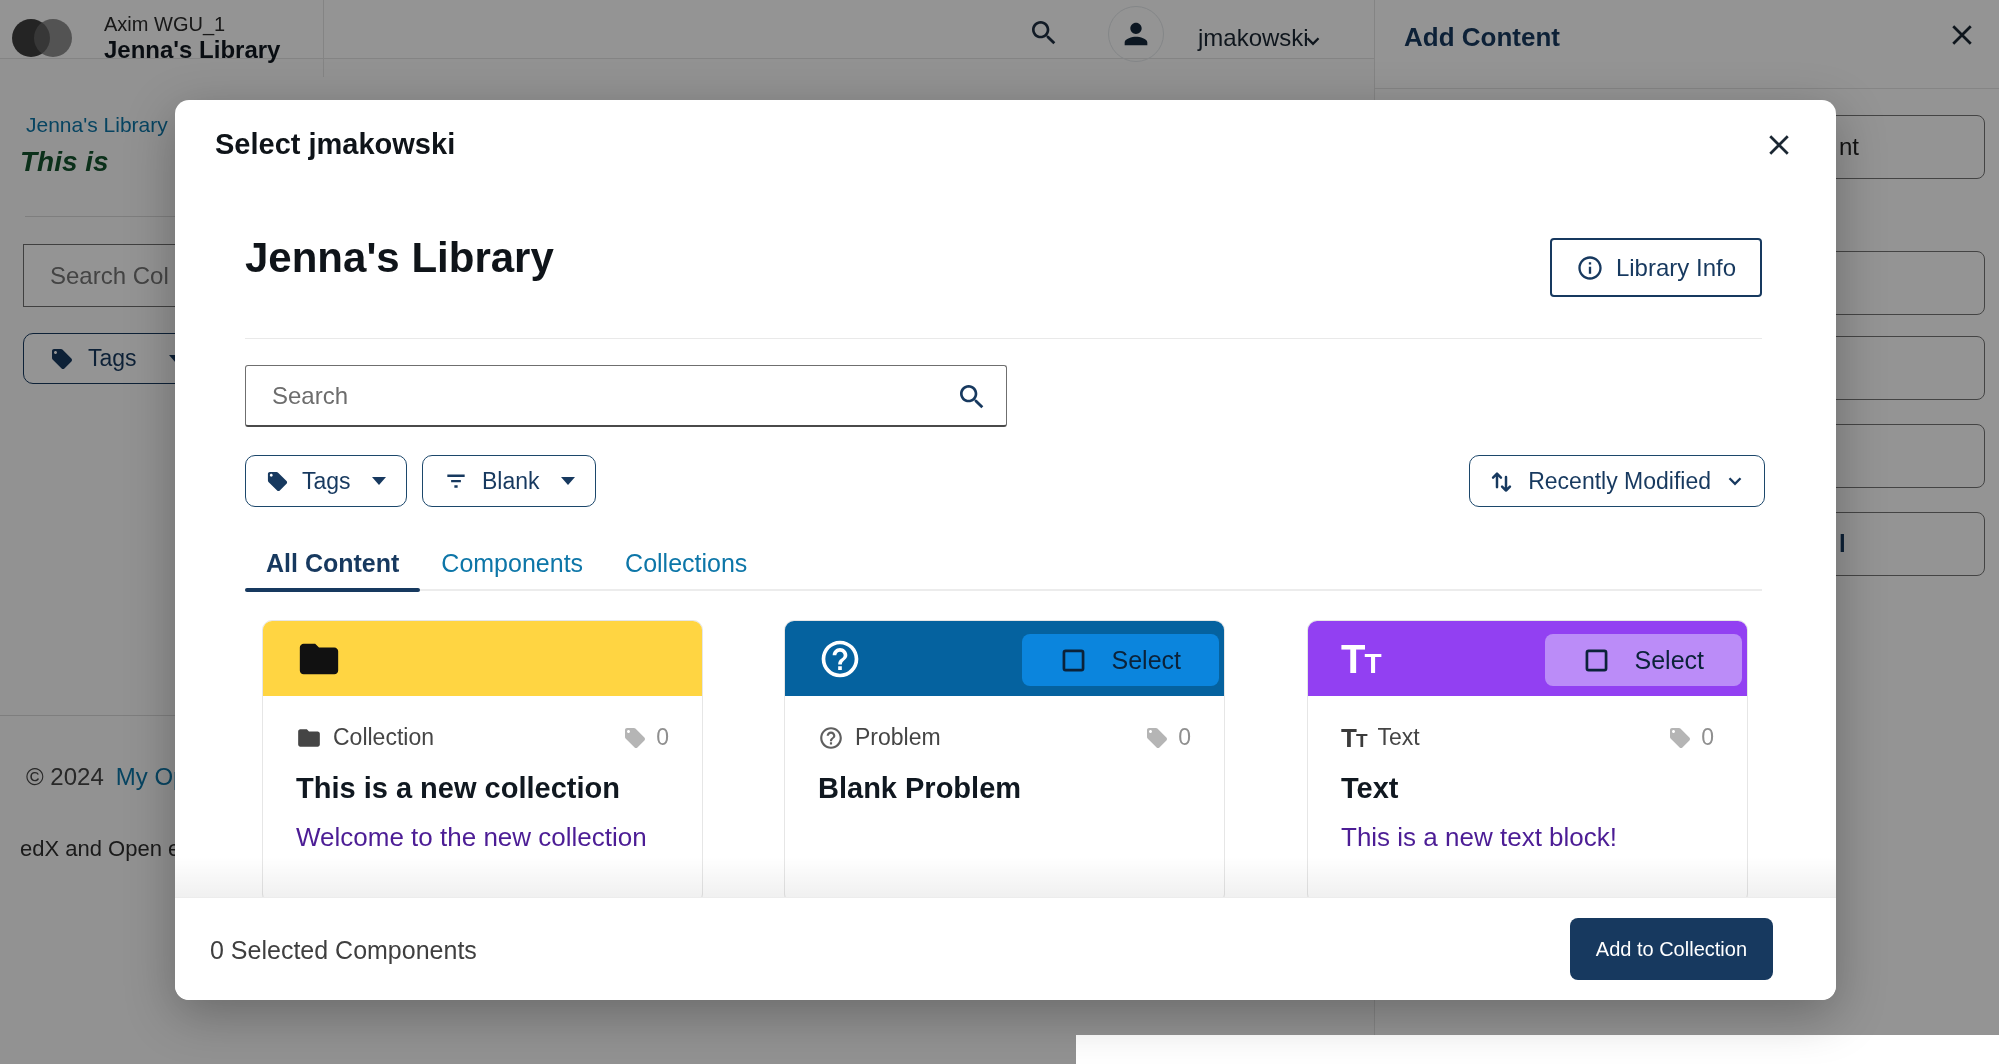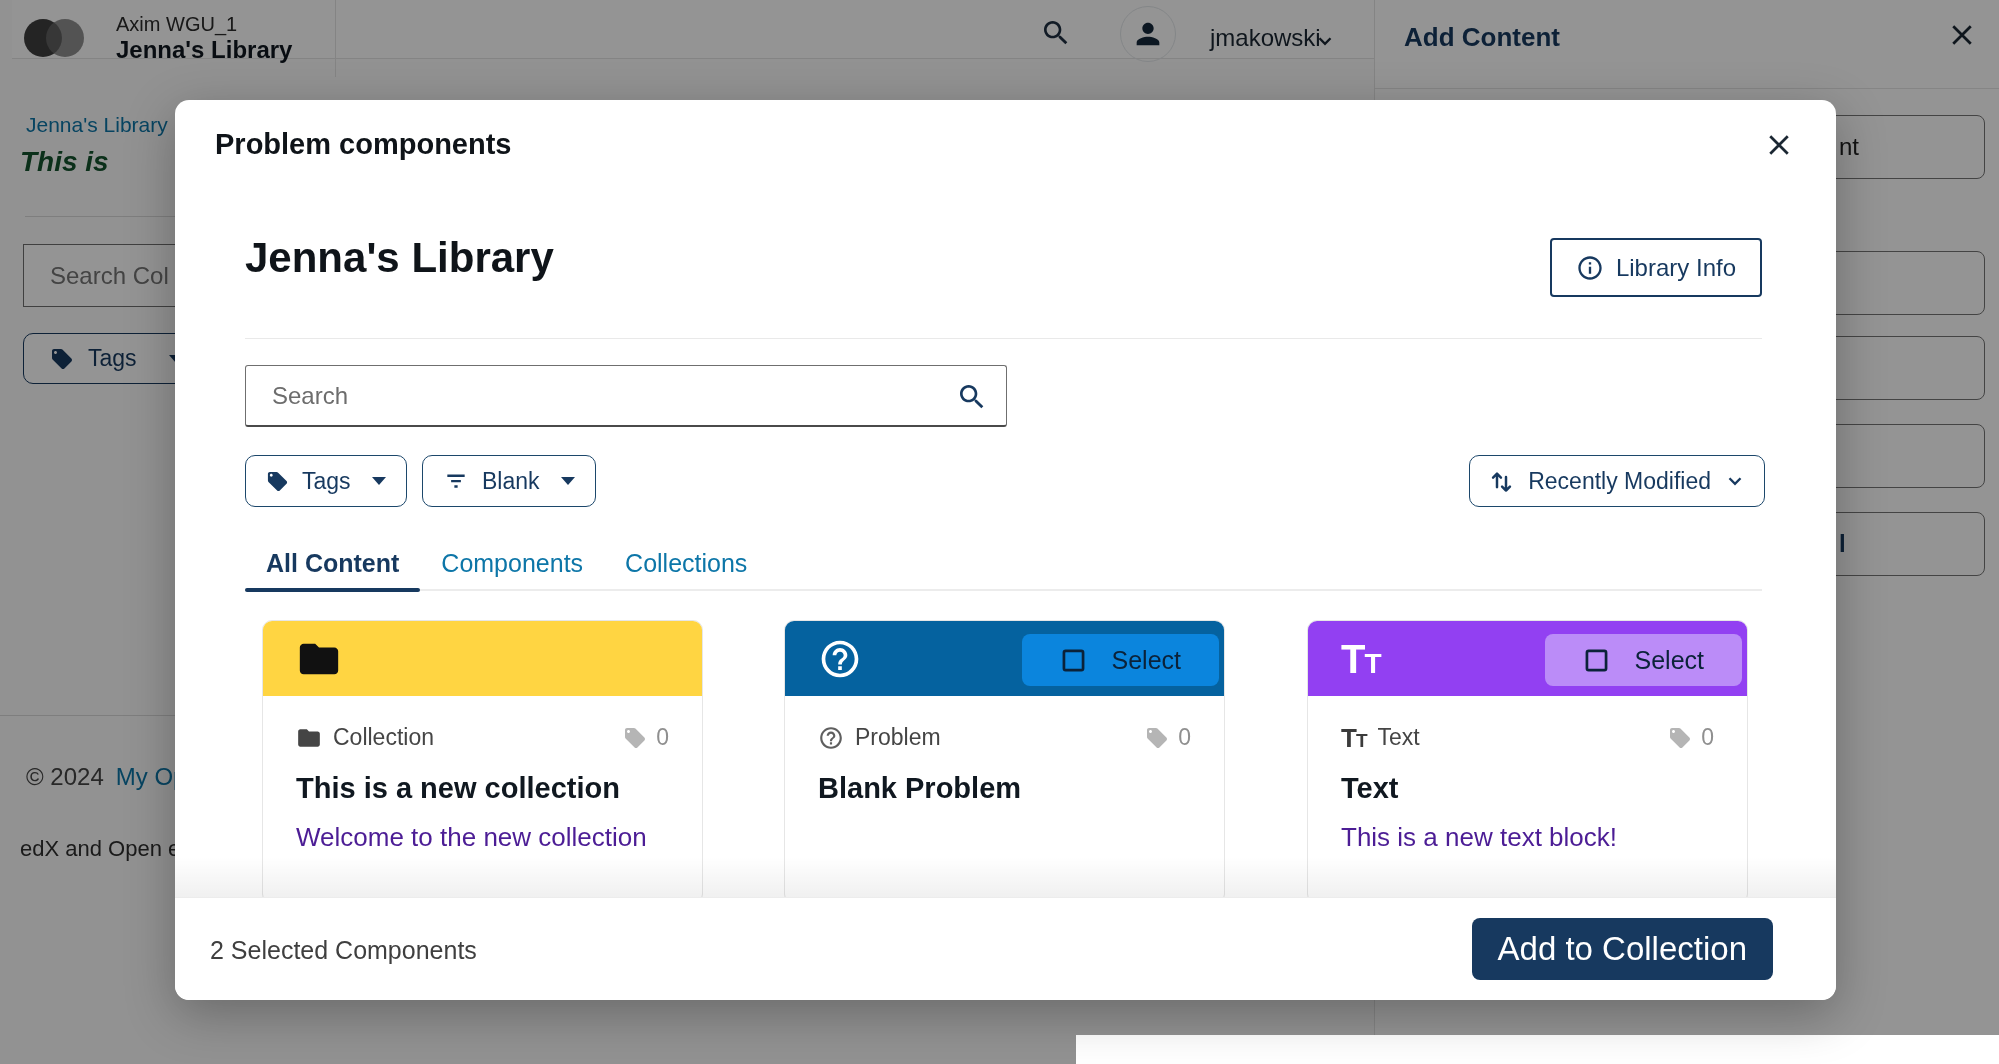--- a/index.html
+++ b/index.html
@@ -5,21 +5,21 @@
   * { box-sizing: border-box; margin: 0; padding: 0; }
   html,body { width:1999px; height:1064px; }
   body {
     position: relative; overflow: hidden;
     background: #fbfbfb;
     font-family: "Liberation Sans", sans-serif;
     color: #101820;
   }
 
   
-  .app-header { position:absolute; left:12px; top:0; width:1374px; height:59px; background:#fff; border-bottom:1px solid #e3e3e3; z-index:1; }
+  .app-header { position:absolute; left:0; top:0; width:1374px; height:59px; background:#fff; border-bottom:1px solid #e3e3e3; z-index:1; }
   .logo-c1 { position:absolute; left:12px; top:19px; width:38px; height:38px; border-radius:50%; background:#3f3f3f; }
   .logo-c2 { position:absolute; left:34px; top:19px; width:38px; height:38px; border-radius:50%; background:#6b6b6b; opacity:.75; }
   .org-label { position:absolute; left:104px; top:13px; font-size:20px; color:#2b2b2b; }
   .lib-label { position:absolute; left:104px; top:36px; font-size:24px; font-weight:bold; color:#101820; }
   .hdr-divider { position:absolute; left:323px; top:0; width:1px; height:77px; background:#e3e3e3; }
   .hdr-search { position:absolute; left:1028px; top:17px; width:32px; height:32px; color:#1f3042; cursor:pointer; }
   .avatar { position:absolute; left:1108px; top:6px; width:56px; height:56px; border-radius:50%; border:1px solid #e3e7ea; display:flex; align-items:center; justify-content:center; color:#16293c; }
   .user-name { position:absolute; left:1178px; top:24px; font-size:24px; font-weight:500; color:#1b2733;margin-left:20px; }
   .user-caret { position:absolute; left:1302px; top:30px; color:#1b2733; }
 
@@ -101,21 +101,21 @@
   .tt-glyph { font-weight:bold; letter-spacing:-1px; line-height:1; }
   .tt-glyph .big { font-size:40px; }
   .tt-glyph .small { font-size:28px; }
   .tt-meta .big { font-size:26px; }
   .tt-meta .small { font-size:19px; }
   .tt-meta { color:#3b3b3b; }
 
   .scroll-fade { position:absolute; left:0; right:0; top:757px; height:40px; background:linear-gradient(to bottom, rgba(255,255,255,0), rgba(0,0,0,0.06)); pointer-events:none; }
   .modal-footer { position:absolute; left:0; right:0; bottom:0; height:103px; background:#fff; border-top:1px solid #ececec; border-radius:0 0 14px 14px; z-index:5; }
   .selected-text { position:absolute; left:35px; top:38px; font-size:25px; color:#3f3f3f; }
-  .add-btn { position:absolute; right:63px; top:20px; height:62px; background:#17395f; color:#fff; border:none; border-radius:8px; font-size:33px; padding:0 26px; font-family:"Liberation Sans",sans-serif; cursor:pointer; }
+  .add-btn { position:absolute; right:63px; top:20px; height:62px; background:#17395f; color:#fff; border:none; border-radius:8px; font-size:20px; padding:0 26px; font-family:"Liberation Sans",sans-serif; cursor:pointer; }
 
   svg { display:block; }
 </style>
 </head>
 <body>
 
 <div class="app-header">
   <div class="logo-c1"></div>
   <div class="logo-c2"></div>
   <div class="org-label">Axim WGU_1</div>
@@ -174,21 +174,21 @@
 <div class="bg-hr2"></div>
 <div class="bg-copyright">
   <span>© 2024</span><span class="link">My Ope</span>
 </div>
 <div class="bg-footnote">edX and Open ed</div>
 
 <div class="overlay"></div>
 <div class="bottom-strip"></div>
 
 <div class="modal">
-  <div class="modal-title">Problem components</div>
+  <div class="modal-title">Select jmakowski</div>
   <div class="modal-close">
     <svg viewBox="0 0 24 24" width="30" height="30" fill="none" stroke="currentColor" stroke-width="2.2">
         <path d="M5 5l14 14M19 5L5 19"></path>
       </svg>
   </div>
 
   <div class="lib-heading">Jenna's Library</div>
   <button class="library-info-btn">
     <svg viewBox="0 0 24 24" width="28" height="28" fill="currentColor">
         <path d="M12 2C6.48 2 2 6.48 2 12s4.48 10 10 10 10-4.48 10-10S17.52 2 12 2zm0 18c-4.41 0-8-3.59-8-8s3.59-8 8-8 8 3.59 8 8-3.59 8-8 8zm-1-13h2v2h-2zm0 4h2v6h-2z"></path>
@@ -317,16 +317,16 @@
           <span>0</span>
         </div>
       </div>
       <div class="card-title">Text</div>
       <div class="card-desc">This is a new text block!</div>
     </div>
   </div>
 
   <div class="scroll-fade"></div>
   <div class="modal-footer">
-    <div class="selected-text">2 Selected Components</div>
+    <div class="selected-text">0 Selected Components</div>
     <button class="add-btn">Add to Collection</button>
   </div>
 </div>
 
 </body></html>

